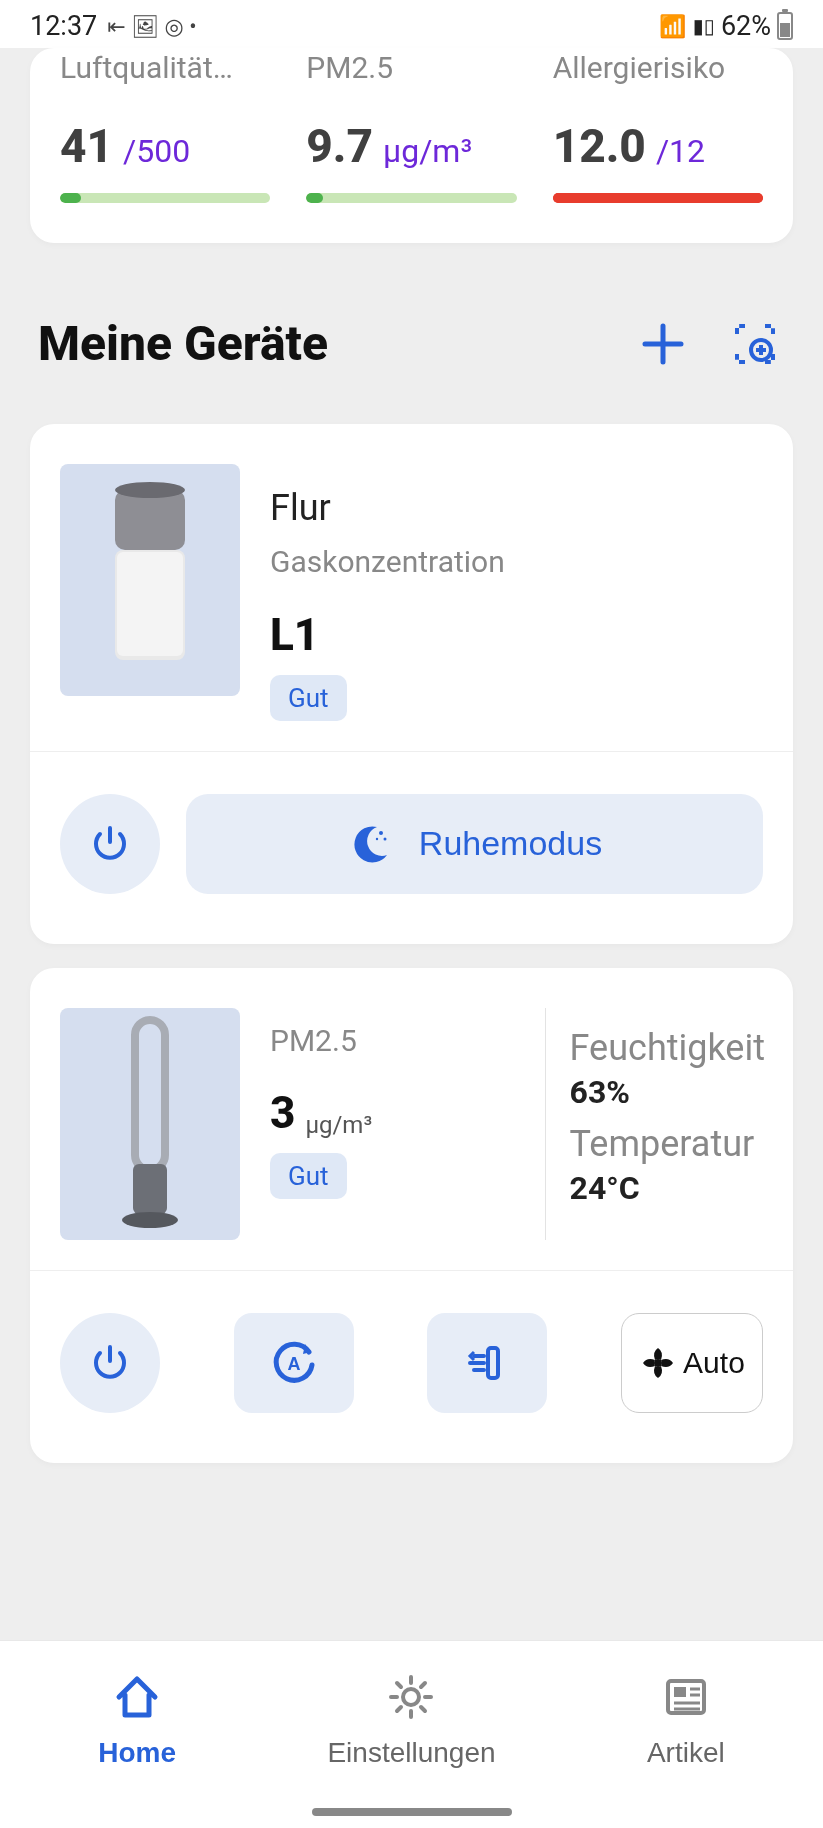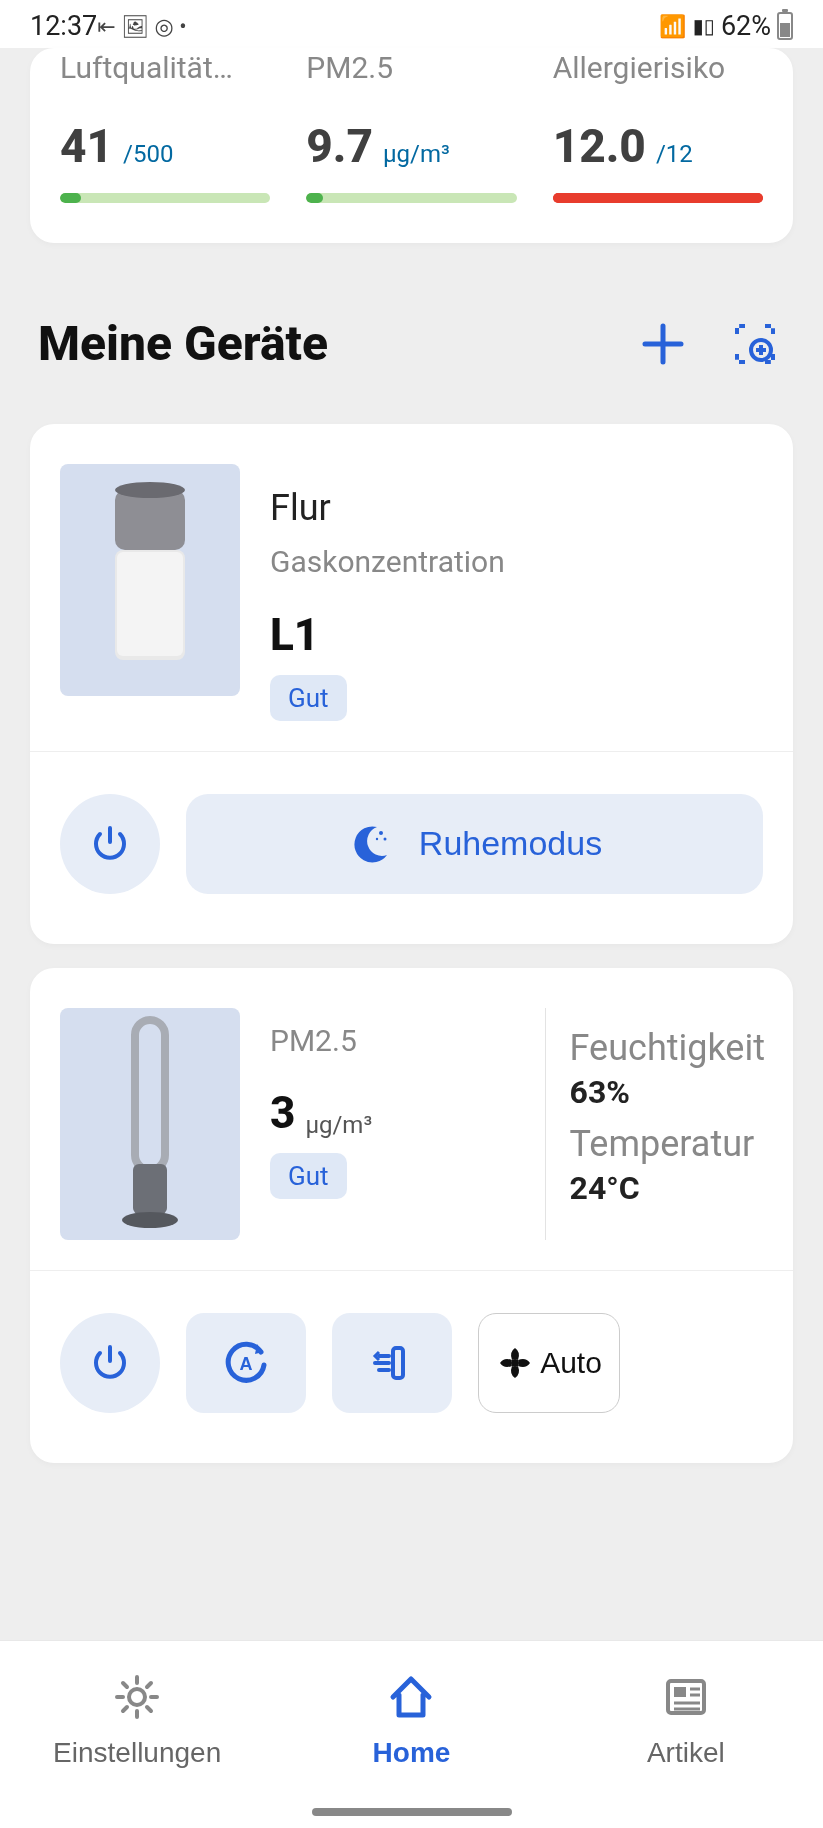--- a/index.html
+++ b/index.html
@@ -15,40 +15,40 @@
   
   .status-bar {
     display: flex;
     justify-content: space-between;
     align-items: center;
     padding: 10px 30px 6px 30px;
     background: white;
     font-size: 27px;
     color: #222;
   }
-  .status-left, .status-right { display: flex; align-items: center; }
+  .status-left, .status-right { display: flex; align-items: center; gap: 10px; }
   .status-right { gap: 6px; }
   .battery-icon { display: inline-block; width: 16px; height: 28px; border: 2px solid #888; border-radius: 3px; position: relative; }
   .battery-icon::before { content:""; position:absolute; top:-5px; left:3px; width:6px; height:3px; background:#888; border-radius:1px; }
   .battery-icon::after { content:""; position:absolute; bottom:1px; left:1px; right:1px; height:60%; background:#888; }
 
   
   .metrics-card {
     background: white;
     margin: 0 30px;
     border-radius: 24px;
     padding: 0 30px 40px 30px;
     box-shadow: 0 2px 6px rgba(0,0,0,0.03);
   }
   .metrics-row { display: flex; gap: 36px; }
   .metric { flex: 1; }
   .metric-label { font-size: 30px; color: #888; white-space: nowrap; overflow: hidden; text-overflow: ellipsis; line-height: 1.3; }
   .metric-value-row { display: flex; align-items: baseline; gap: 10px; margin-top: 32px; }
   .metric-value { font-size: 46px; font-weight: 800; color: #404040; }
-  .metric-unit { font-size: 24px; color: #0369a1; }
+  .metric-unit { font-size: 32px; color: #6d28d9; }
   .metric-bar { width: 100%; height: 10px; border-radius: 6px; background: #c9e6b6; position: relative; margin-top: 20px; overflow: hidden; }
   .metric-bar .fill { position: absolute; left: 0; top: 0; bottom: 0; border-radius: 6px; }
   .metric-bar.green .fill { background: #4db24d; }
   .metric-bar.red { background: #e83c2d; }
   .metric-bar.red .fill { background: #e83c2d; }
 
   
   .section-header {
     display: flex;
     align-items: center;
@@ -110,20 +110,21 @@
   .side-label { font-size: 36px; color: #888; }
   .side-value { font-size: 32px; font-weight: 700; color: #222; margin-bottom: 8px; }
   .side-value:last-child { margin-bottom: 13px; }
 
   .device-bottom {
     border-top: 1px solid #eee;
     padding: 42px 30px 50px 30px;
     display: flex;
     align-items: center;
     gap: 26px;
+    justify-content: space-between;
   }
   .round-btn {
     width: 100px;
     height: 100px;
     border-radius: 50%;
     background: #e7edf7;
     border: none;
     display: flex;
     align-items: center;
     justify-content: center;
@@ -360,32 +361,32 @@
         <path d="M34 19 Q30 25 22 22 Q24 19 22 16 Q30 13 34 19 Z" fill="#111"></path>
         <path d="M19 34 Q13 30 16 22 Q19 24 22 22 Q25 30 19 34 Z" fill="#111"></path>
         <path d="M4 19 Q8 13 16 16 Q14 19 16 22 Q8 25 4 19 Z" fill="#111"></path>
       </svg>
       <span>Auto</span>
     </button>
   </div>
 </div>
 
 <div class="bottom-nav">
+  <button class="nav-item active">
+    <svg width="52" height="52" viewBox="0 0 52 52">
+        <path d="M8 26 L26 8 L44 26 M14 24 V44 H38 V24" stroke="#2862d9" stroke-width="5" fill="none" stroke-linejoin="round" stroke-linecap="round"></path>
+      </svg>
+    <span class="nav-label">Home</span>
+  </button>
   <button class="nav-item">
     <svg width="52" height="52" viewBox="0 0 52 52">
       <circle cx="26" cy="26" r="8" stroke="#888" stroke-width="4" fill="none"></circle>
       <path d="M26 6 V12 M26 40 V46 M6 26 H12 M40 26 H46 M12 12 L16 16 M36 36 L40 40 M40 12 L36 16 M16 36 L12 40" stroke="#888" stroke-width="4" stroke-linecap="round"></path>
     </svg>
     <span class="nav-label">Einstellungen</span>
-  </button>
-  <button class="nav-item active">
-    <svg width="52" height="52" viewBox="0 0 52 52">
-        <path d="M8 26 L26 8 L44 26 M14 24 V44 H38 V24" stroke="#2862d9" stroke-width="5" fill="none" stroke-linejoin="round" stroke-linecap="round"></path>
-      </svg>
-    <span class="nav-label">Home</span>
   </button>
   <button class="nav-item">
     <svg width="52" height="52" viewBox="0 0 52 52">
       <rect x="8" y="10" width="36" height="32" rx="3" stroke="#888" stroke-width="4" fill="none"></rect>
       <rect x="14" y="16" width="12" height="10" fill="#888"></rect>
       <path d="M30 18 H40 M30 24 H40 M14 32 H40 M14 38 H40" stroke="#888" stroke-width="3"></path>
     </svg>
     <span class="nav-label">Artikel</span>
   </button>
   <div class="home-indicator"></div>

